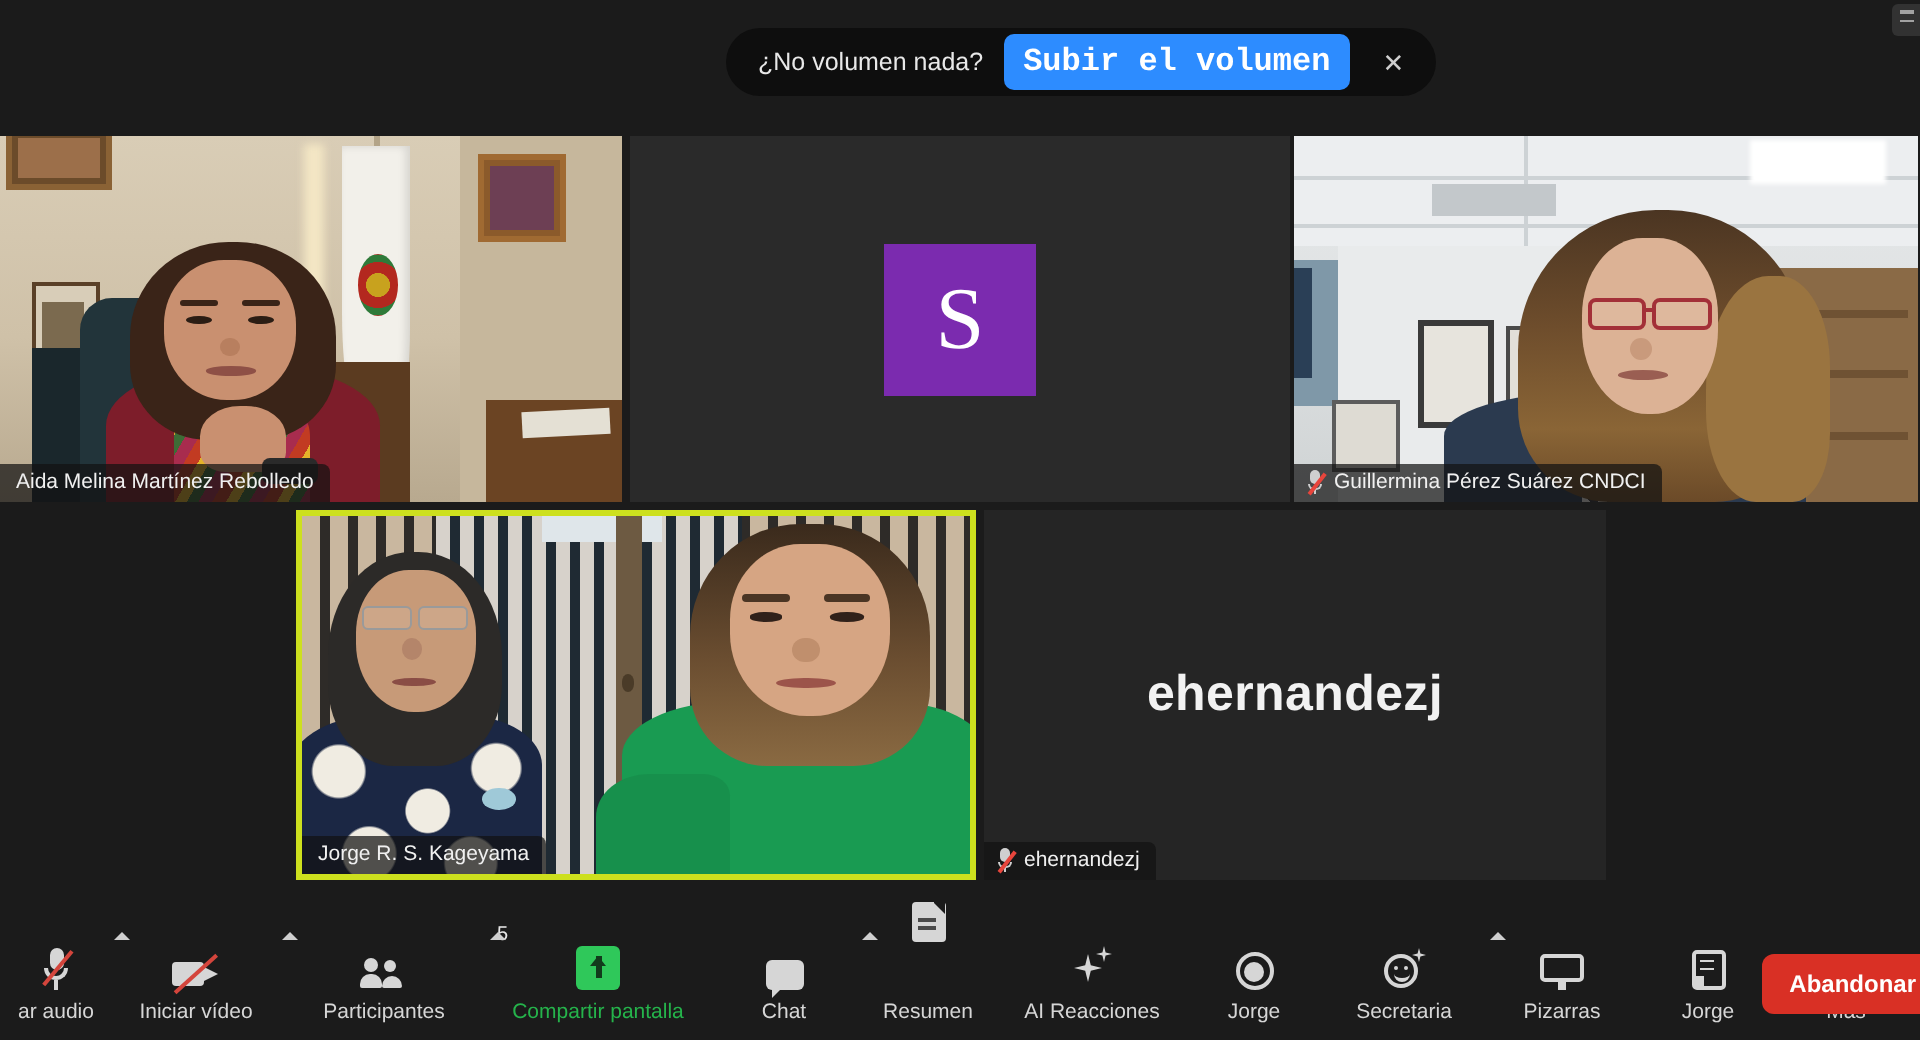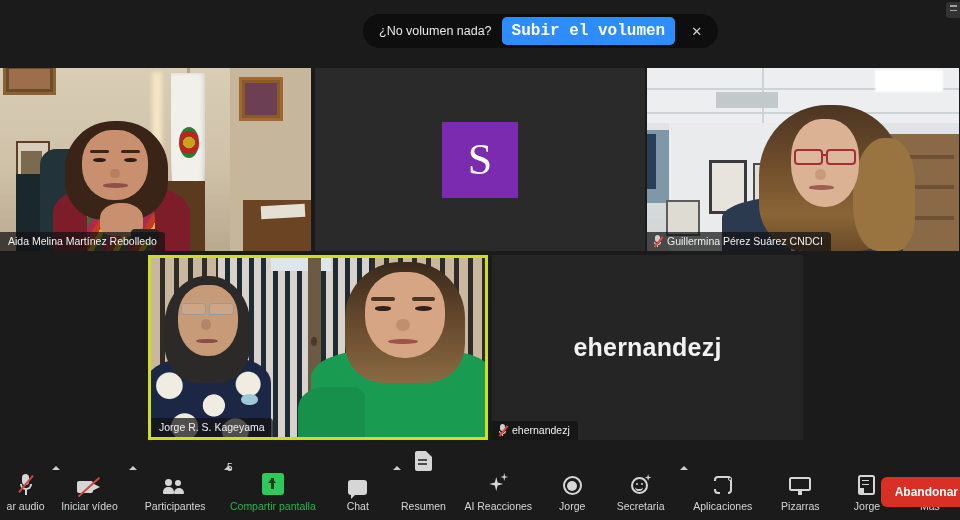--- a/index.html
+++ b/index.html
@@ -519,31 +519,20 @@
             <span class="f"></span>
             <span class="e"></span>
             <span class="m"></span>
             <span class="st"></span>
           </span>
       </span>
       <span class="tb-lbl">Secretaria</span>
       <span class="tb-caret"></span>
     </div>
 
-    <div class="tb-item" style="width:96px;">
-      <span class="tb-ico">
-        <span class="ic-apps">
-            <span class="br"></span>
-            <span class="cut1"></span>
-            <span class="cut2"></span>
-            <span class="dot"></span>
-          </span>
-      </span>
-      <span class="tb-lbl">Aplicaciones</span>
-    </div>
 
     <div class="tb-item" style="width:74px;">
       <span class="tb-ico">
         <span class="ic-board">
             <span class="br"></span>
             <span class="leg"></span>
           </span>
       </span>
       <span class="tb-lbl">Pizarras</span>
     </div>

